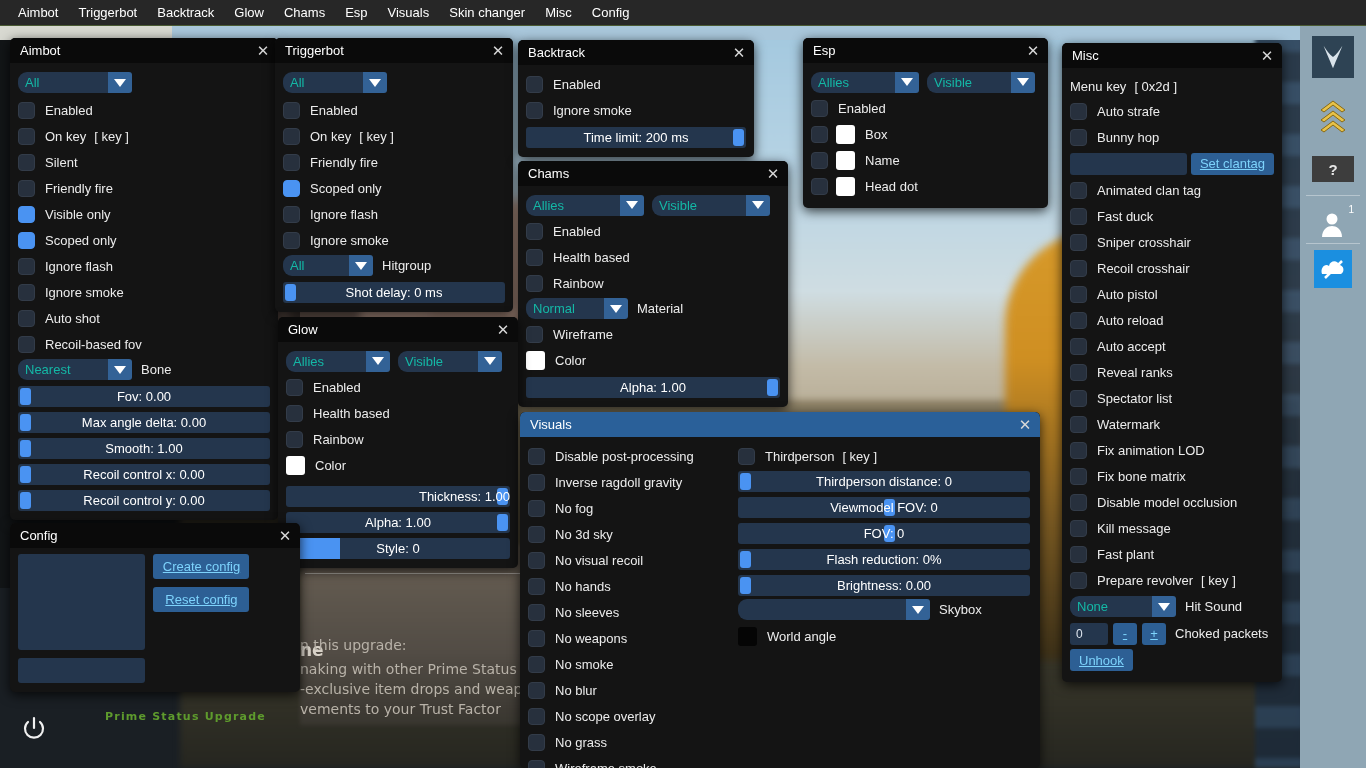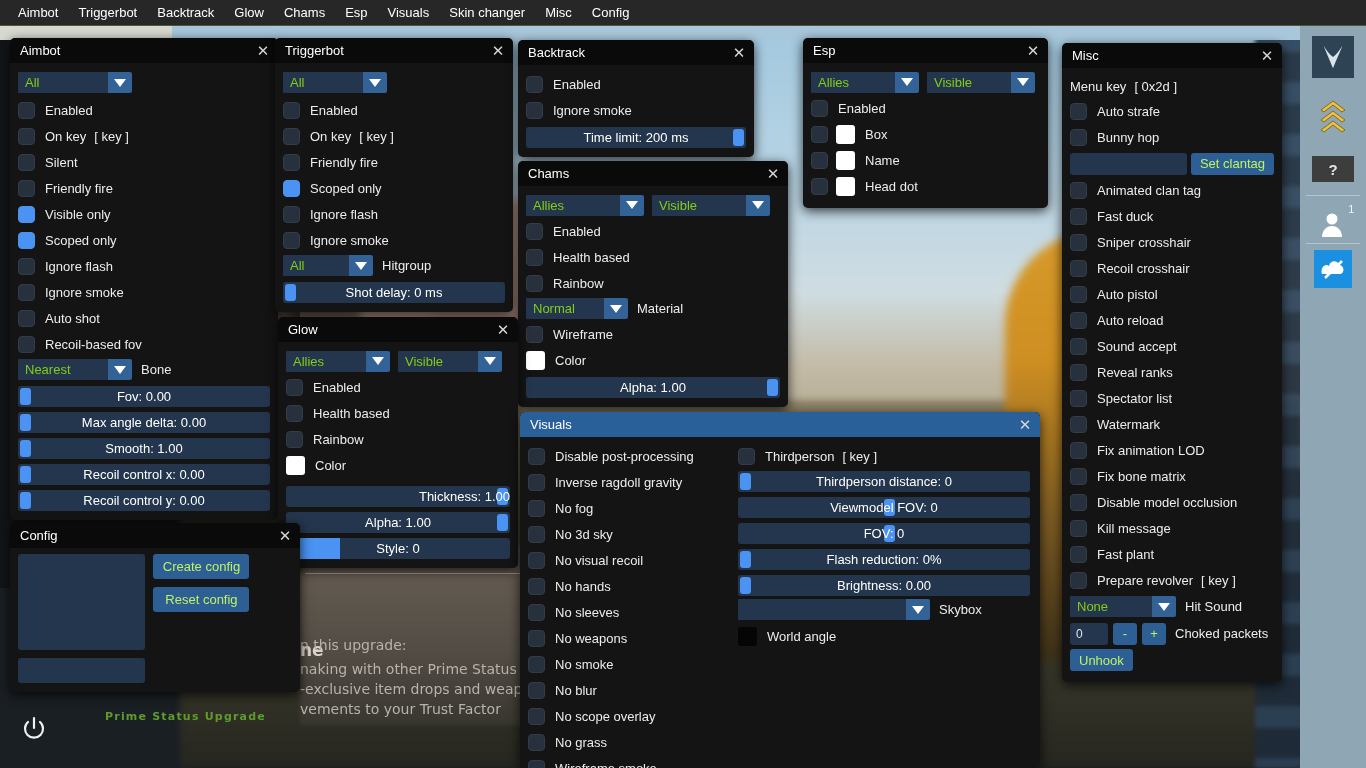--- a/index.html
+++ b/index.html
@@ -143,23 +143,23 @@
   .cb.on { background:#4a93f2; border-color:#4a93f2; }
   .cb-lab { margin-left:10px; color:#ececec; white-space:nowrap; }
   .swatch {
     width:19px; height:19px; background:#ffffff; border-radius:3px;
     margin-left:8px; flex:0 0 auto; cursor:pointer;
   }
   .swatch.black { background:#050505; }
 
   
   .combo {
-    height:21px; background:#24364d; border-radius:1px; display:flex;
+    height:21px; background:#24364d; border-radius:9px; display:flex;
     align-items:center; justify-content:space-between;
-    padding:0 0 0 7px; color:#84cc16; font-size:13px; cursor:pointer;
+    padding:0 0 0 7px; color:#14b8a6; font-size:13px; cursor:pointer;
     position:relative;
   }
   .combo .arrow {
     width:24px; height:21px; background:#336296; border-radius:0 3px 3px 0;
     display:flex; align-items:center; justify-content:center; flex:0 0 auto;
   }
   .combo .arrow i {
     width:0;height:0;border-left:6px solid transparent;border-right:6px solid transparent;
     border-top:8px solid #ffffff; display:block;
   }
@@ -176,23 +176,23 @@
     background:#4a93f2; border-radius:3px;
   }
   .slider .fill {
     position:absolute; left:0; top:0; height:100%;
     background:#4a93f2; border-radius:3px 0 0 3px;
   }
   .slider .lab { position:relative; z-index:2; }
 
   
   .btn {
-    background:#2d5f94; color:#bef264; border-radius:3px; height:22px;
+    background:#2d5f94; color:#7dd3fc; border-radius:3px; height:22px;
     display:inline-flex; align-items:center; justify-content:center;
-    padding:0 9px; font-size:13px; cursor:pointer; white-space:nowrap;
+    padding:0 9px; font-size:13px; cursor:pointer; white-space:nowrap;text-decoration:underline;
   }
   .textinput {
     background:#24364d; border-radius:3px; height:22px; color:#dfe6ef;
     font-size:12px; padding:0 6px; display:flex; align-items:center;
   }
 
   
   #win-aimbot   { left:10px;   top:38px;  width:268px; }
   #win-trigger  { left:275px;  top:38px;  width:238px; }
   #win-backtrack{ left:518px;  top:40px;  width:236px; }
@@ -744,21 +744,21 @@
       <div class="row">
         <span class="cb"></span>
         <span class="cb-lab">Auto pistol</span>
       </div>
       <div class="row">
         <span class="cb"></span>
         <span class="cb-lab">Auto reload</span>
       </div>
       <div class="row">
         <span class="cb"></span>
-        <span class="cb-lab">Sound accept</span>
+        <span class="cb-lab">Auto accept</span>
       </div>
       <div class="row">
         <span class="cb"></span>
         <span class="cb-lab">Reveal ranks</span>
       </div>
       <div class="row">
         <span class="cb"></span>
         <span class="cb-lab">Spectator list</span>
       </div>
       <div class="row">

